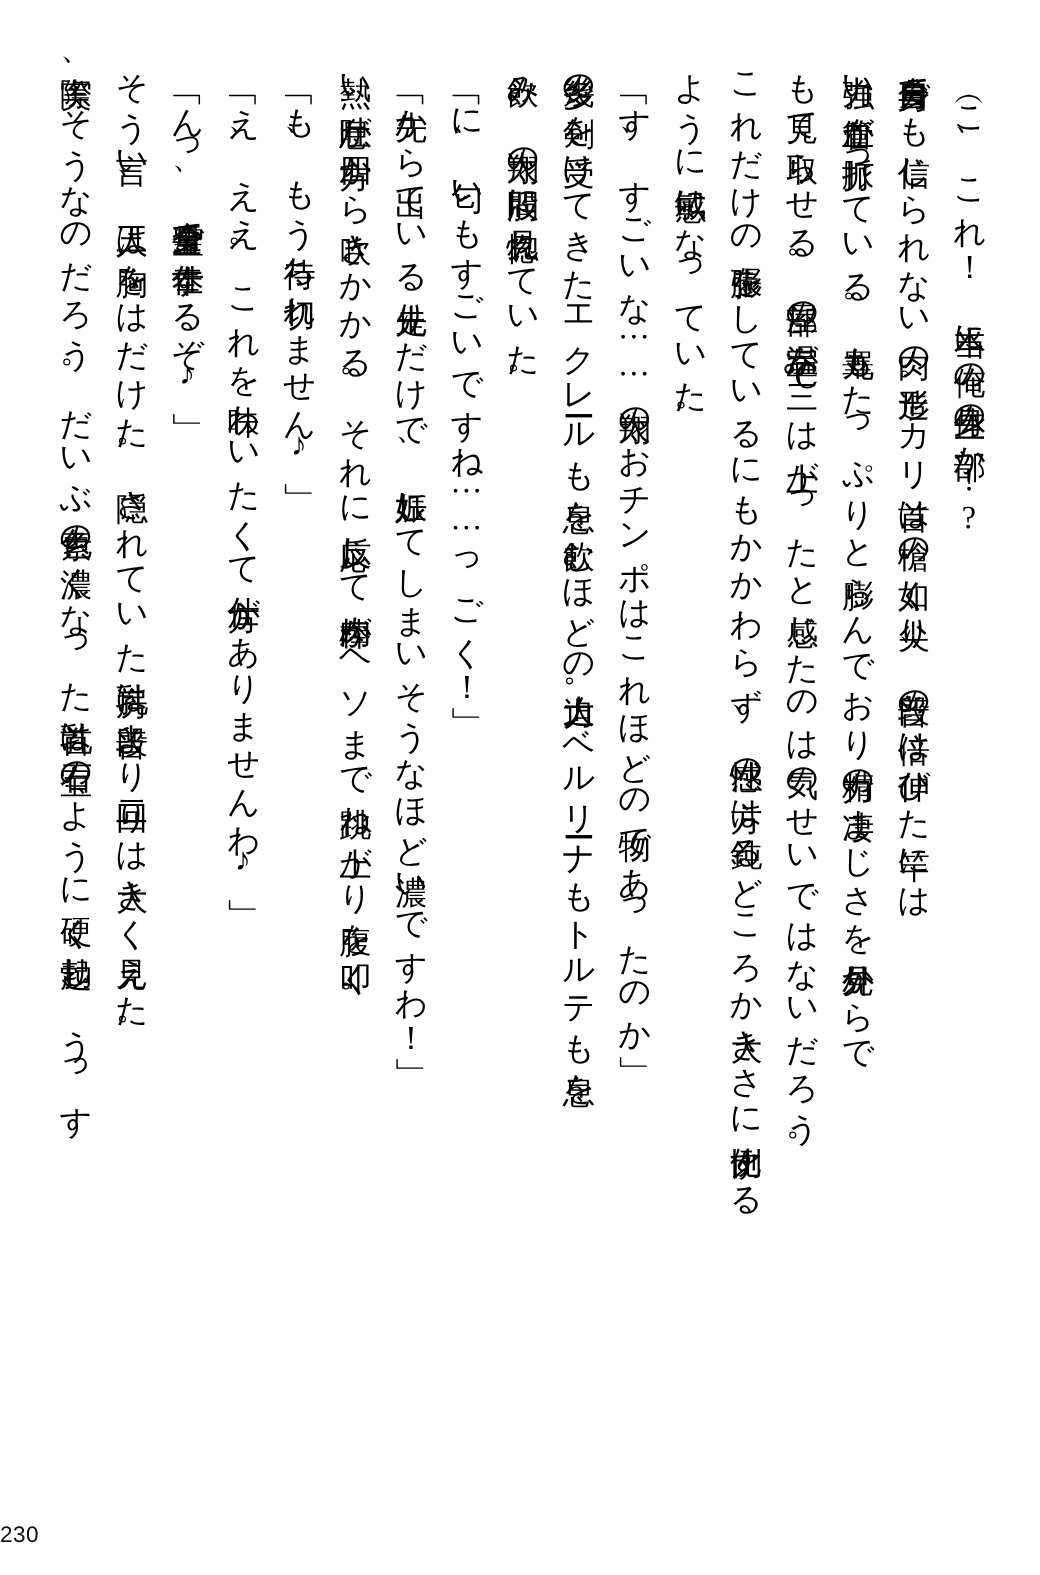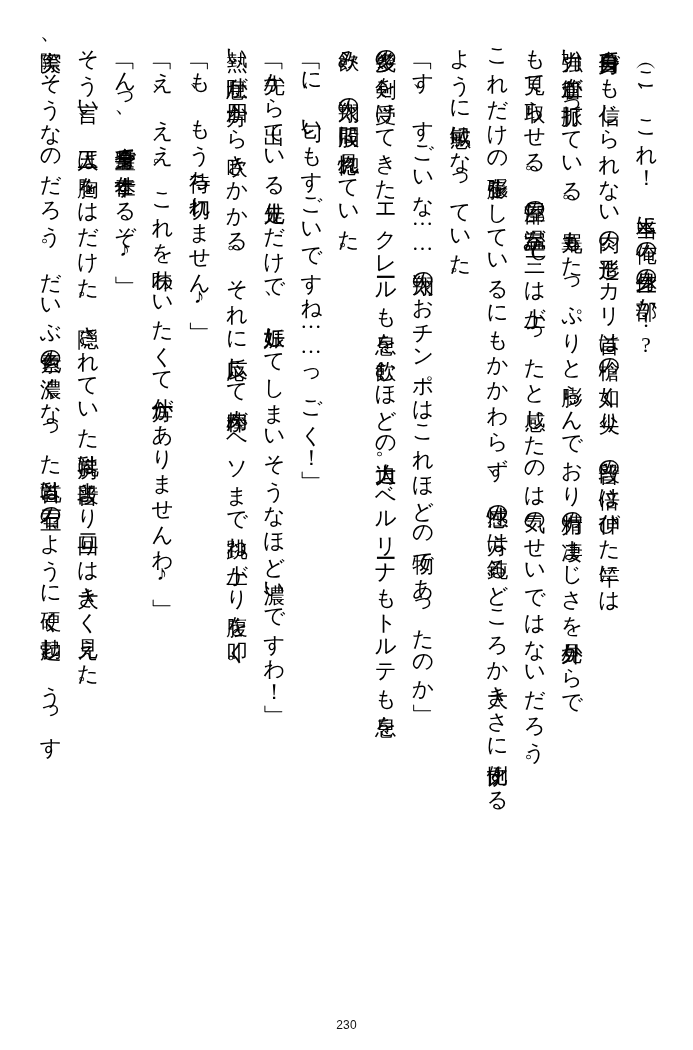--- a/index.html
+++ b/index.html
@@ -59,22 +59,21 @@
 
   .para.indent {
     padding-top: 22px;
   }
 
   #page-number {
     position: absolute;
     bottom: 18px;
     left: 0;
     width: 100%;
-    text-align: center;
-    font-size: 12px;
+    font-size: 15px;
     font-family: "Liberation Sans", sans-serif;
     color: #111;
     letter-spacing: 0.02em;
   }
 </style>
 </head>
 <body>
 
 <div id="page">
 

